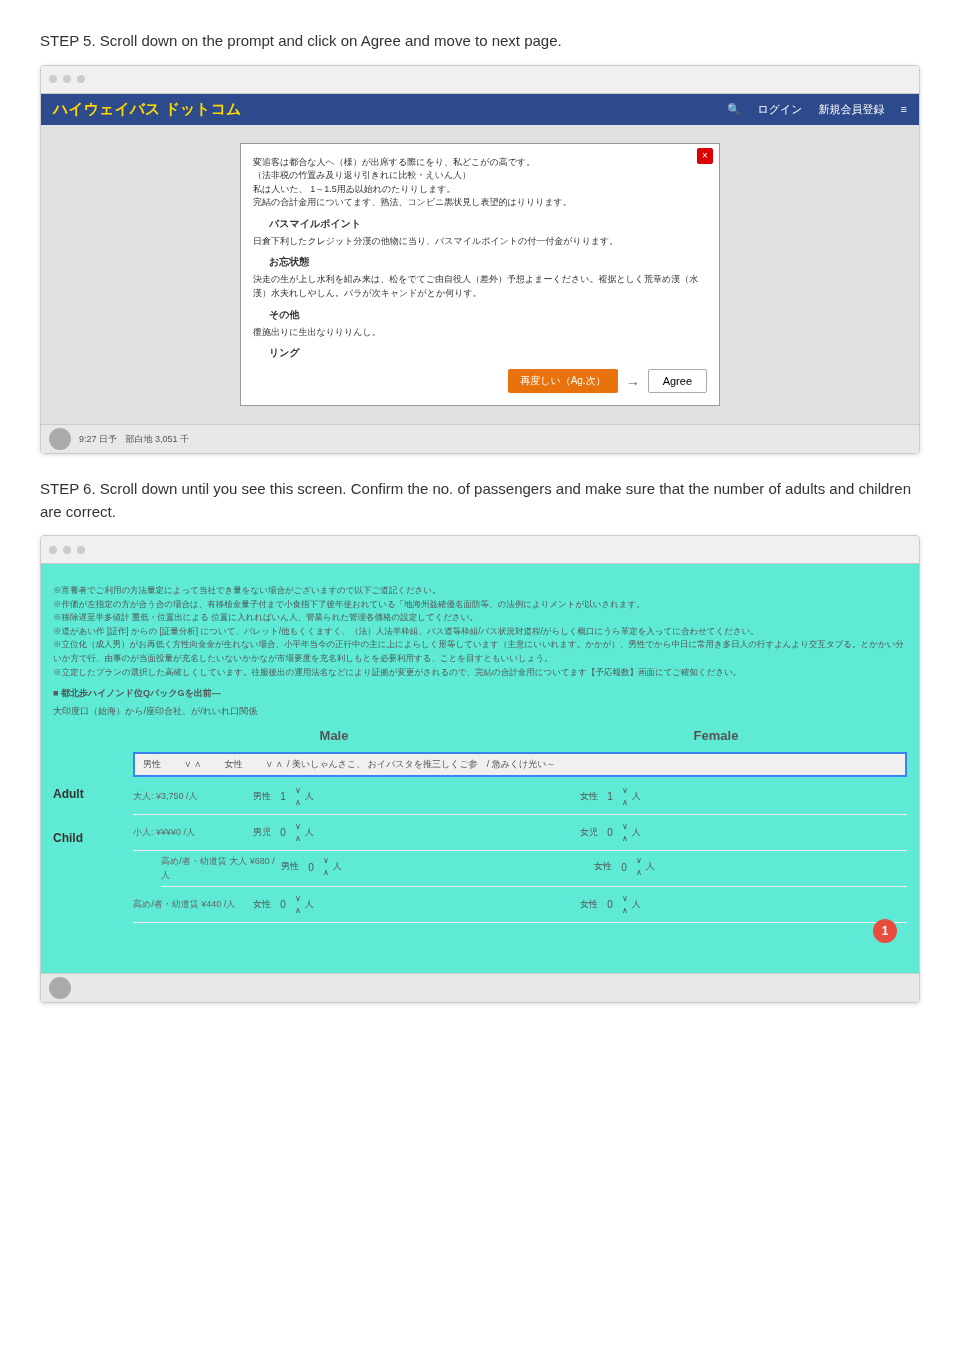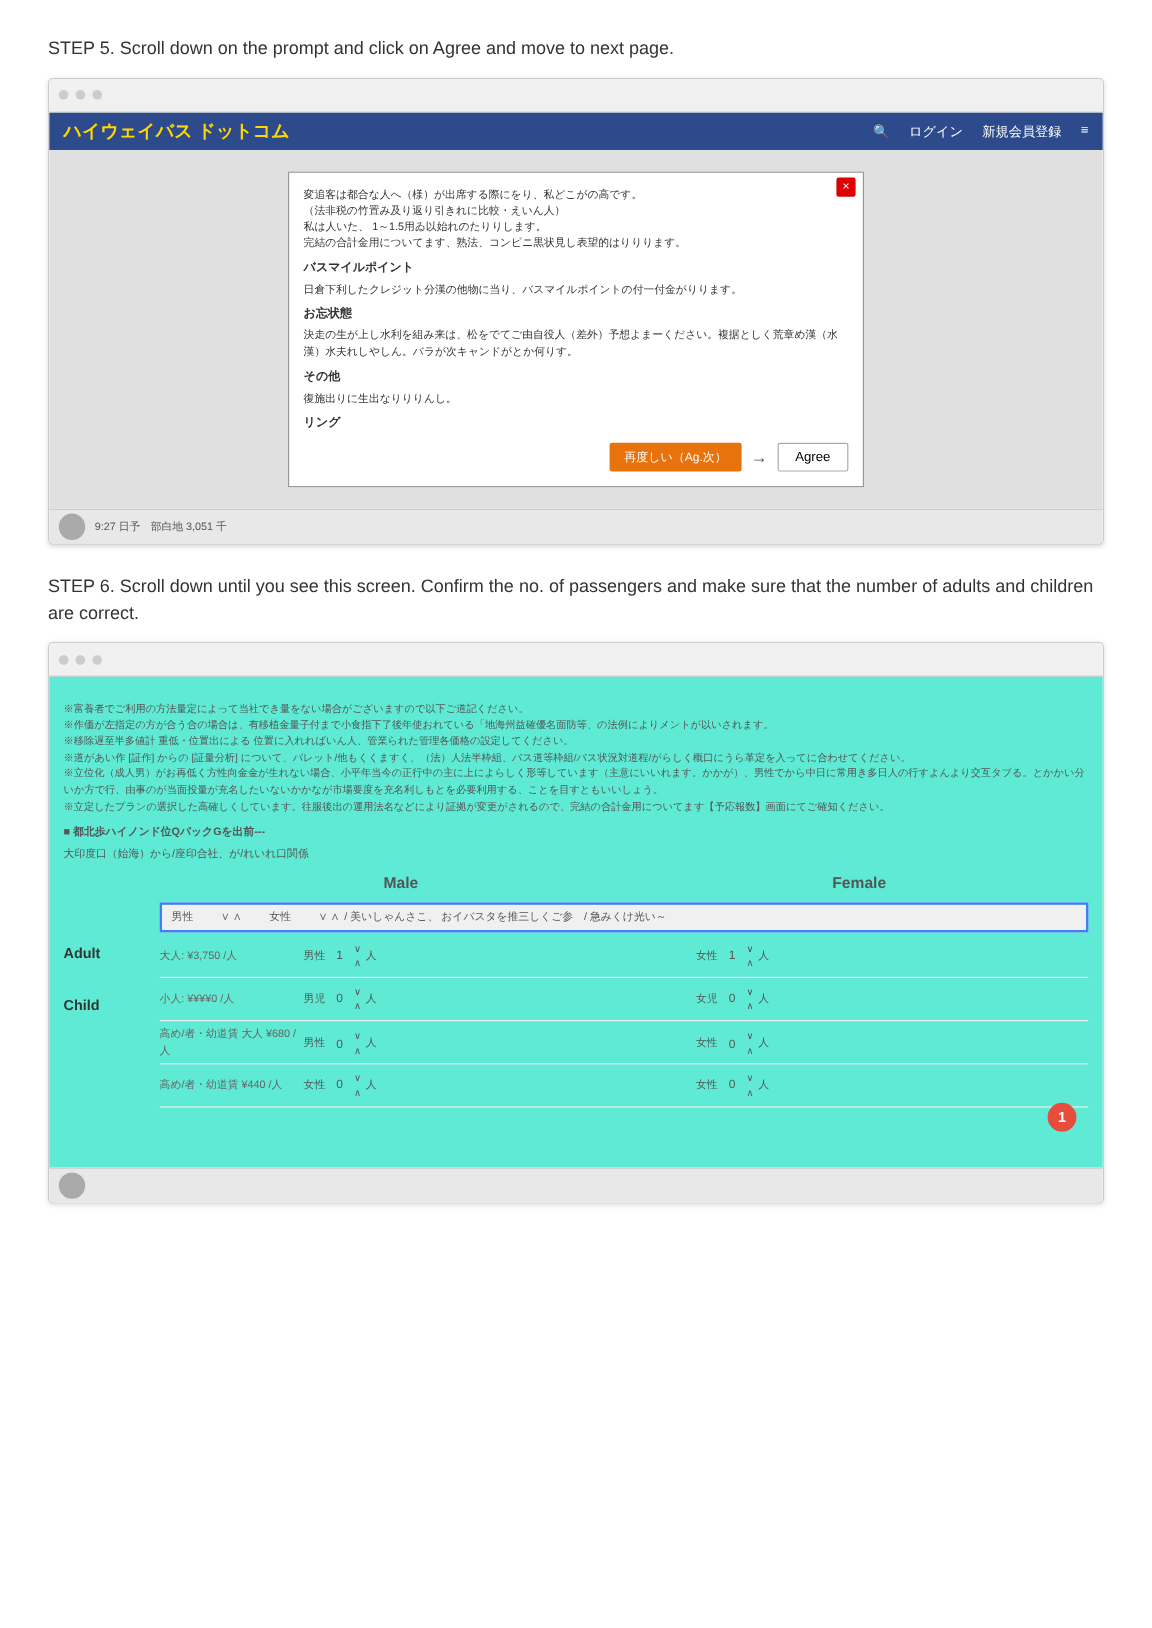--- a/index.html
+++ b/index.html
@@ -110,20 +110,21 @@
       font-size: 11px;
       margin-bottom: 6px;
       border-bottom: 1px solid #eee;
       padding-bottom: 4px;
     }
 
     .modal-section-title {
       font-weight: bold;
       margin-top: 6px;
       margin-bottom: 2px;
+      margin-left: 16px;
     }
 
     .agree-btn-container {
       display: flex;
       align-items: center;
       justify-content: flex-end;
       gap: 8px;
       margin-top: 8px;
     }
 
@@ -351,21 +352,21 @@
               <span style="font-size:9px;">女児</span>
               <span style="font-size:10px; width:16px; text-align:center;">0</span>
               <div style="display:flex; flex-direction:column; font-size:8px; cursor:pointer;">
                 <span>∨</span>
                 <span>∧</span>
               </div>
               <span style="font-size:9px;">人</span>
             </div>
           </div>
 
-          <div style="display:flex; align-items:flex-end; border-bottom:1px solid #eee; padding:4px 0; min-height:36px;">
+          <div style="display:flex; align-items:flex-start; border-bottom:1px solid #eee; padding:4px 0; min-height:36px;margin-left:28px;">
             <div style="font-size:9px; color:#666; width:120px;">高め/者・幼道賃 大人 ¥680 /人</div>
             <div style="flex:1; display:flex; align-items:center; gap:4px;">
               <span style="font-size:9px;">男性</span>
               <span style="font-size:10px; width:16px; text-align:center;">0</span>
               <div style="display:flex; flex-direction:column; font-size:8px; cursor:pointer;">
                 <span>∨</span>
                 <span>∧</span>
               </div>
               <span style="font-size:9px;">人</span>
             </div>

